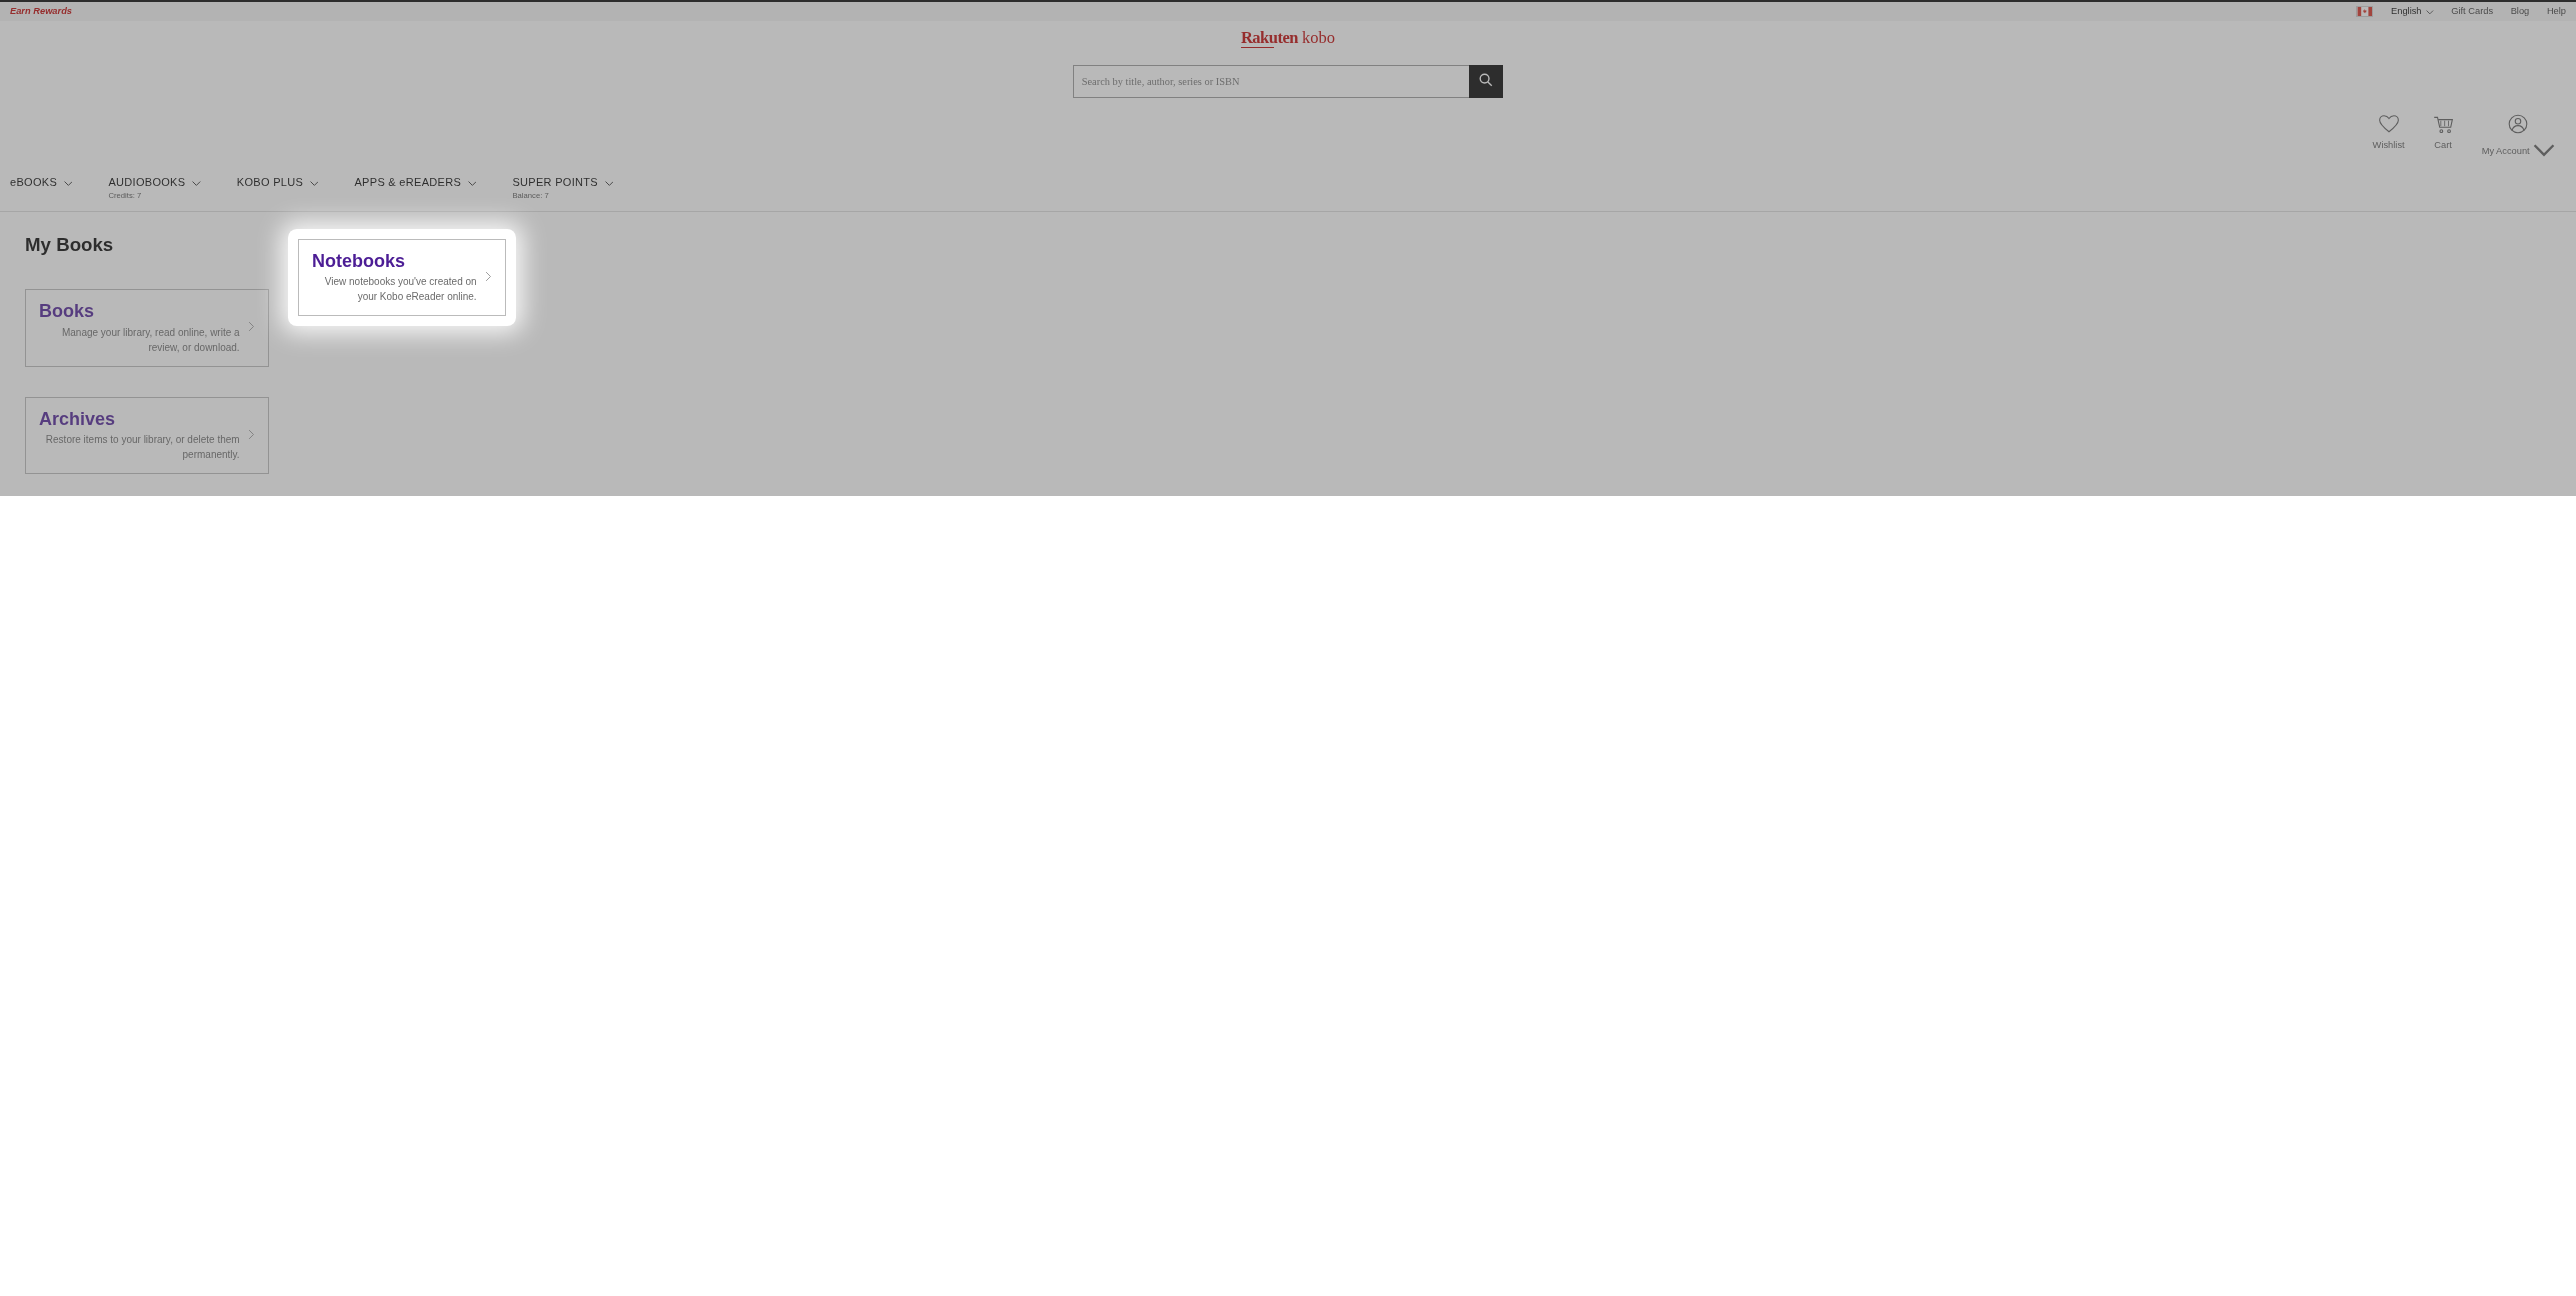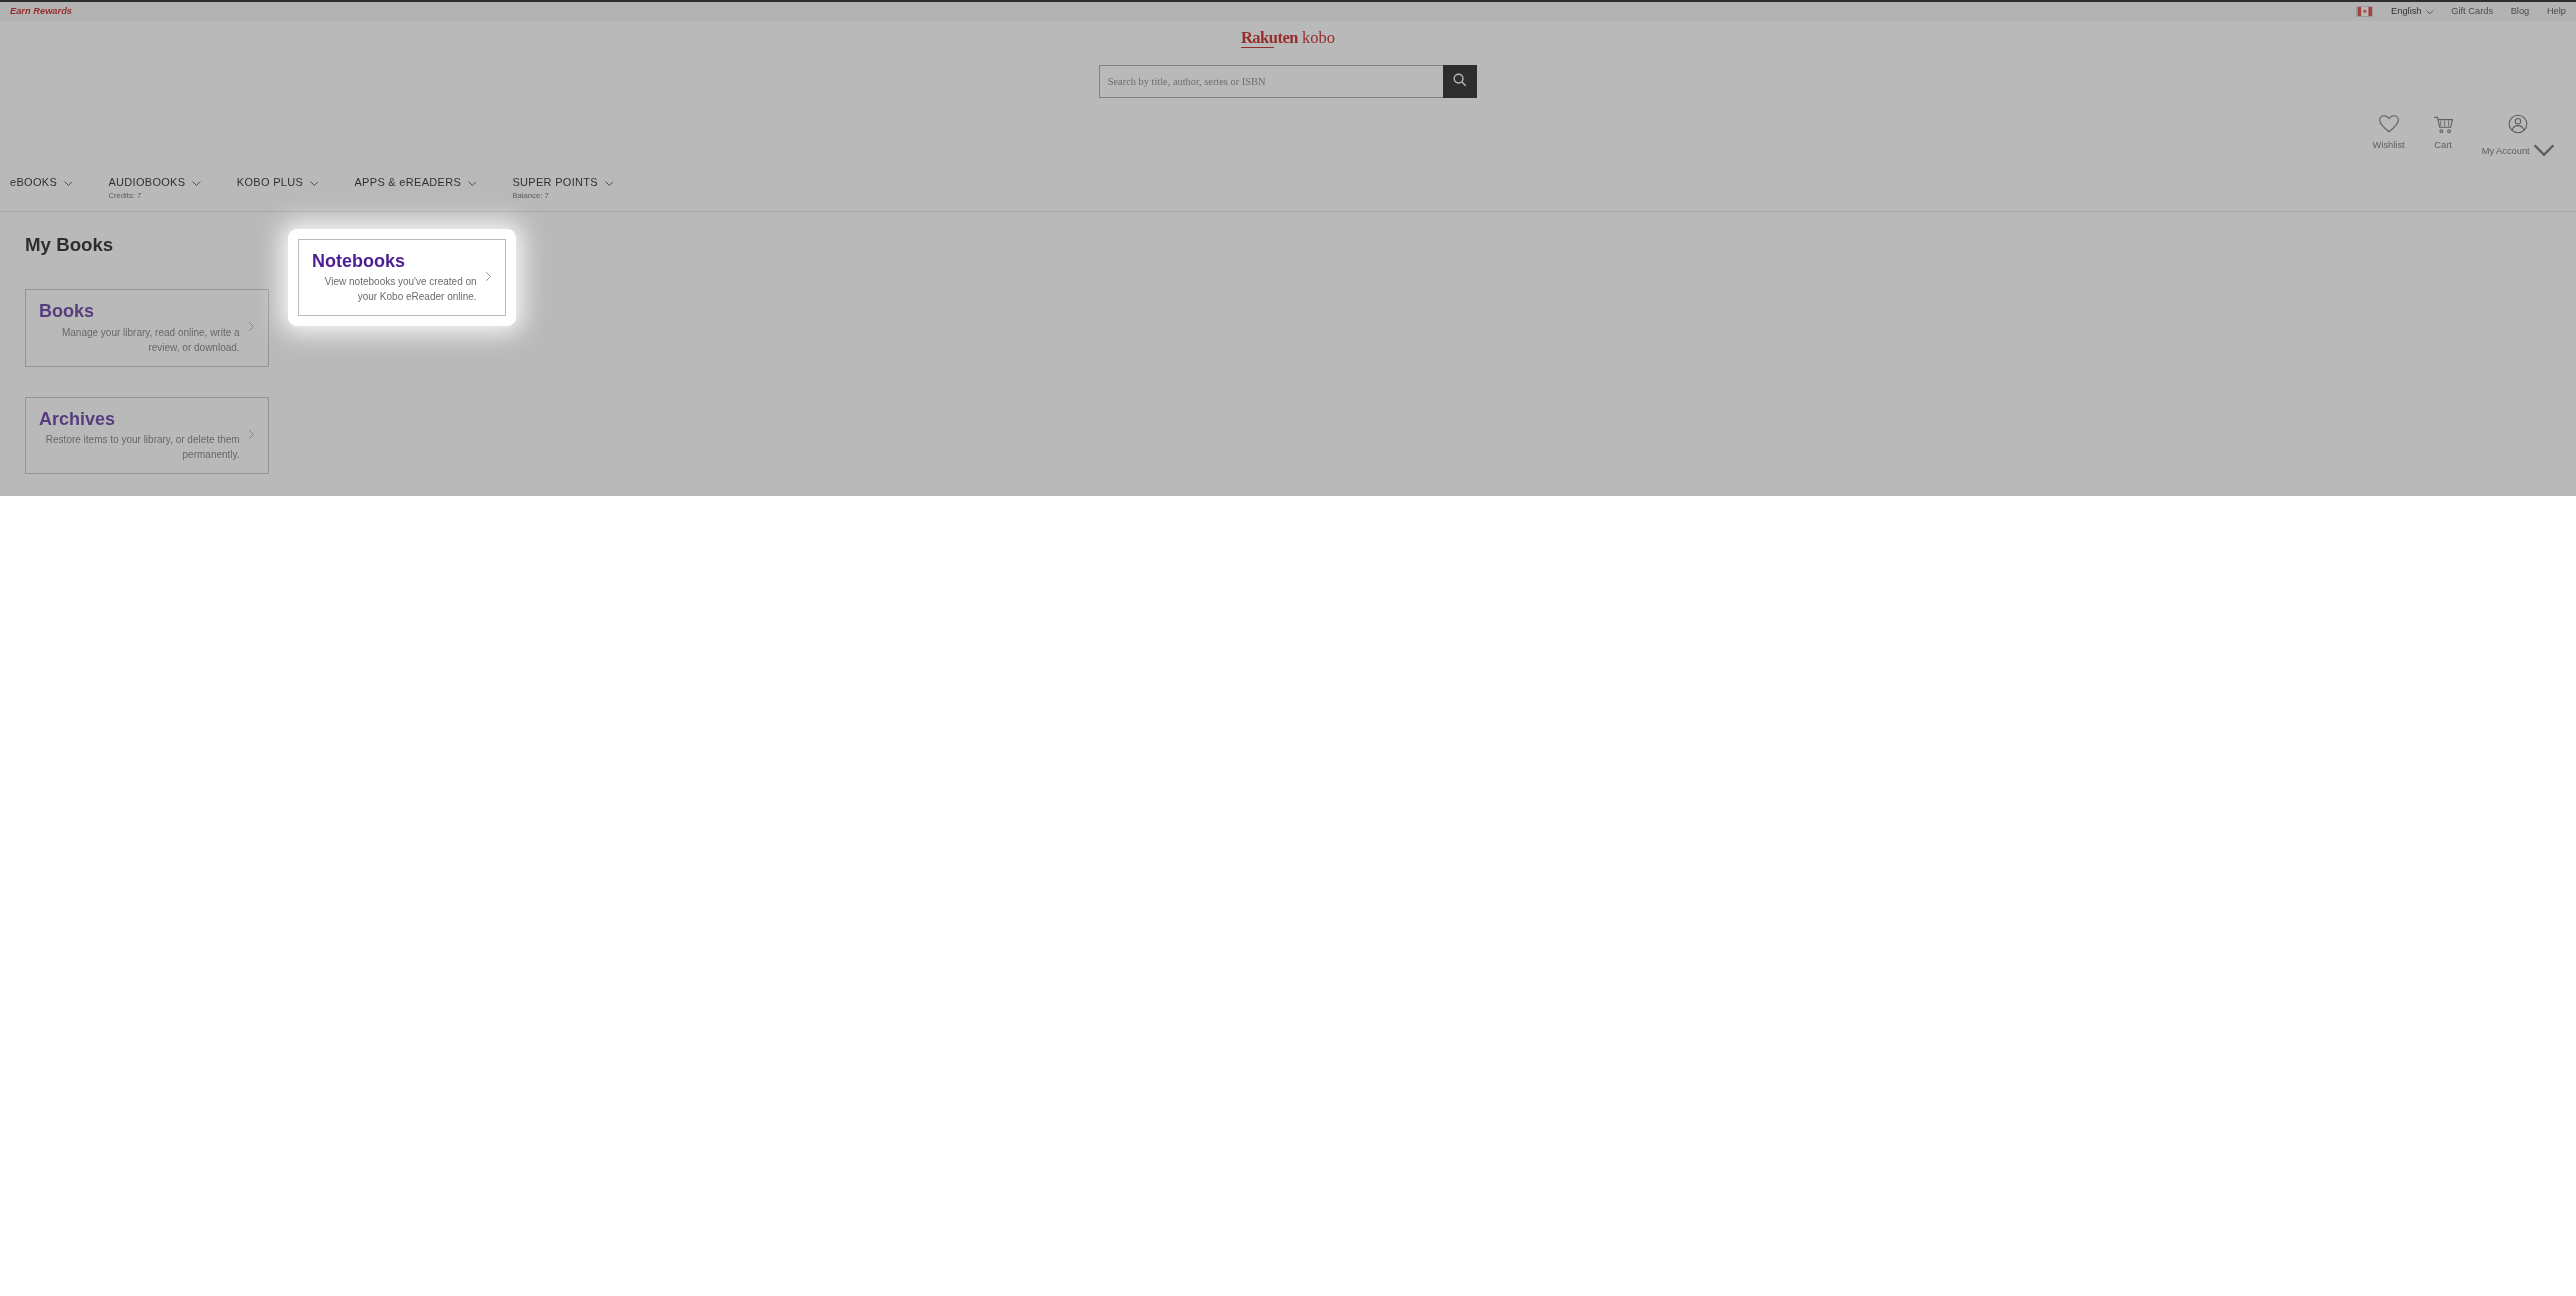--- a/index.html
+++ b/index.html
@@ -76,21 +76,21 @@
     }
     .logo-rakuten {
       letter-spacing: -0.5px;
     }
     .logo-kobo {
       font-weight: normal;
     }
     .search-wrap {
       display: flex;
       flex: 0 0 auto;
-      width: 378px;
+      width: 430px;
     }
     .search-input {
       flex: 1;
       border: 0.5px solid #999;
       border-right: none;
       padding: 10px 7.7px;
       font-size: 10.4px;
       font-family: Georgia, serif;
       outline: none;
       background: #fff;

